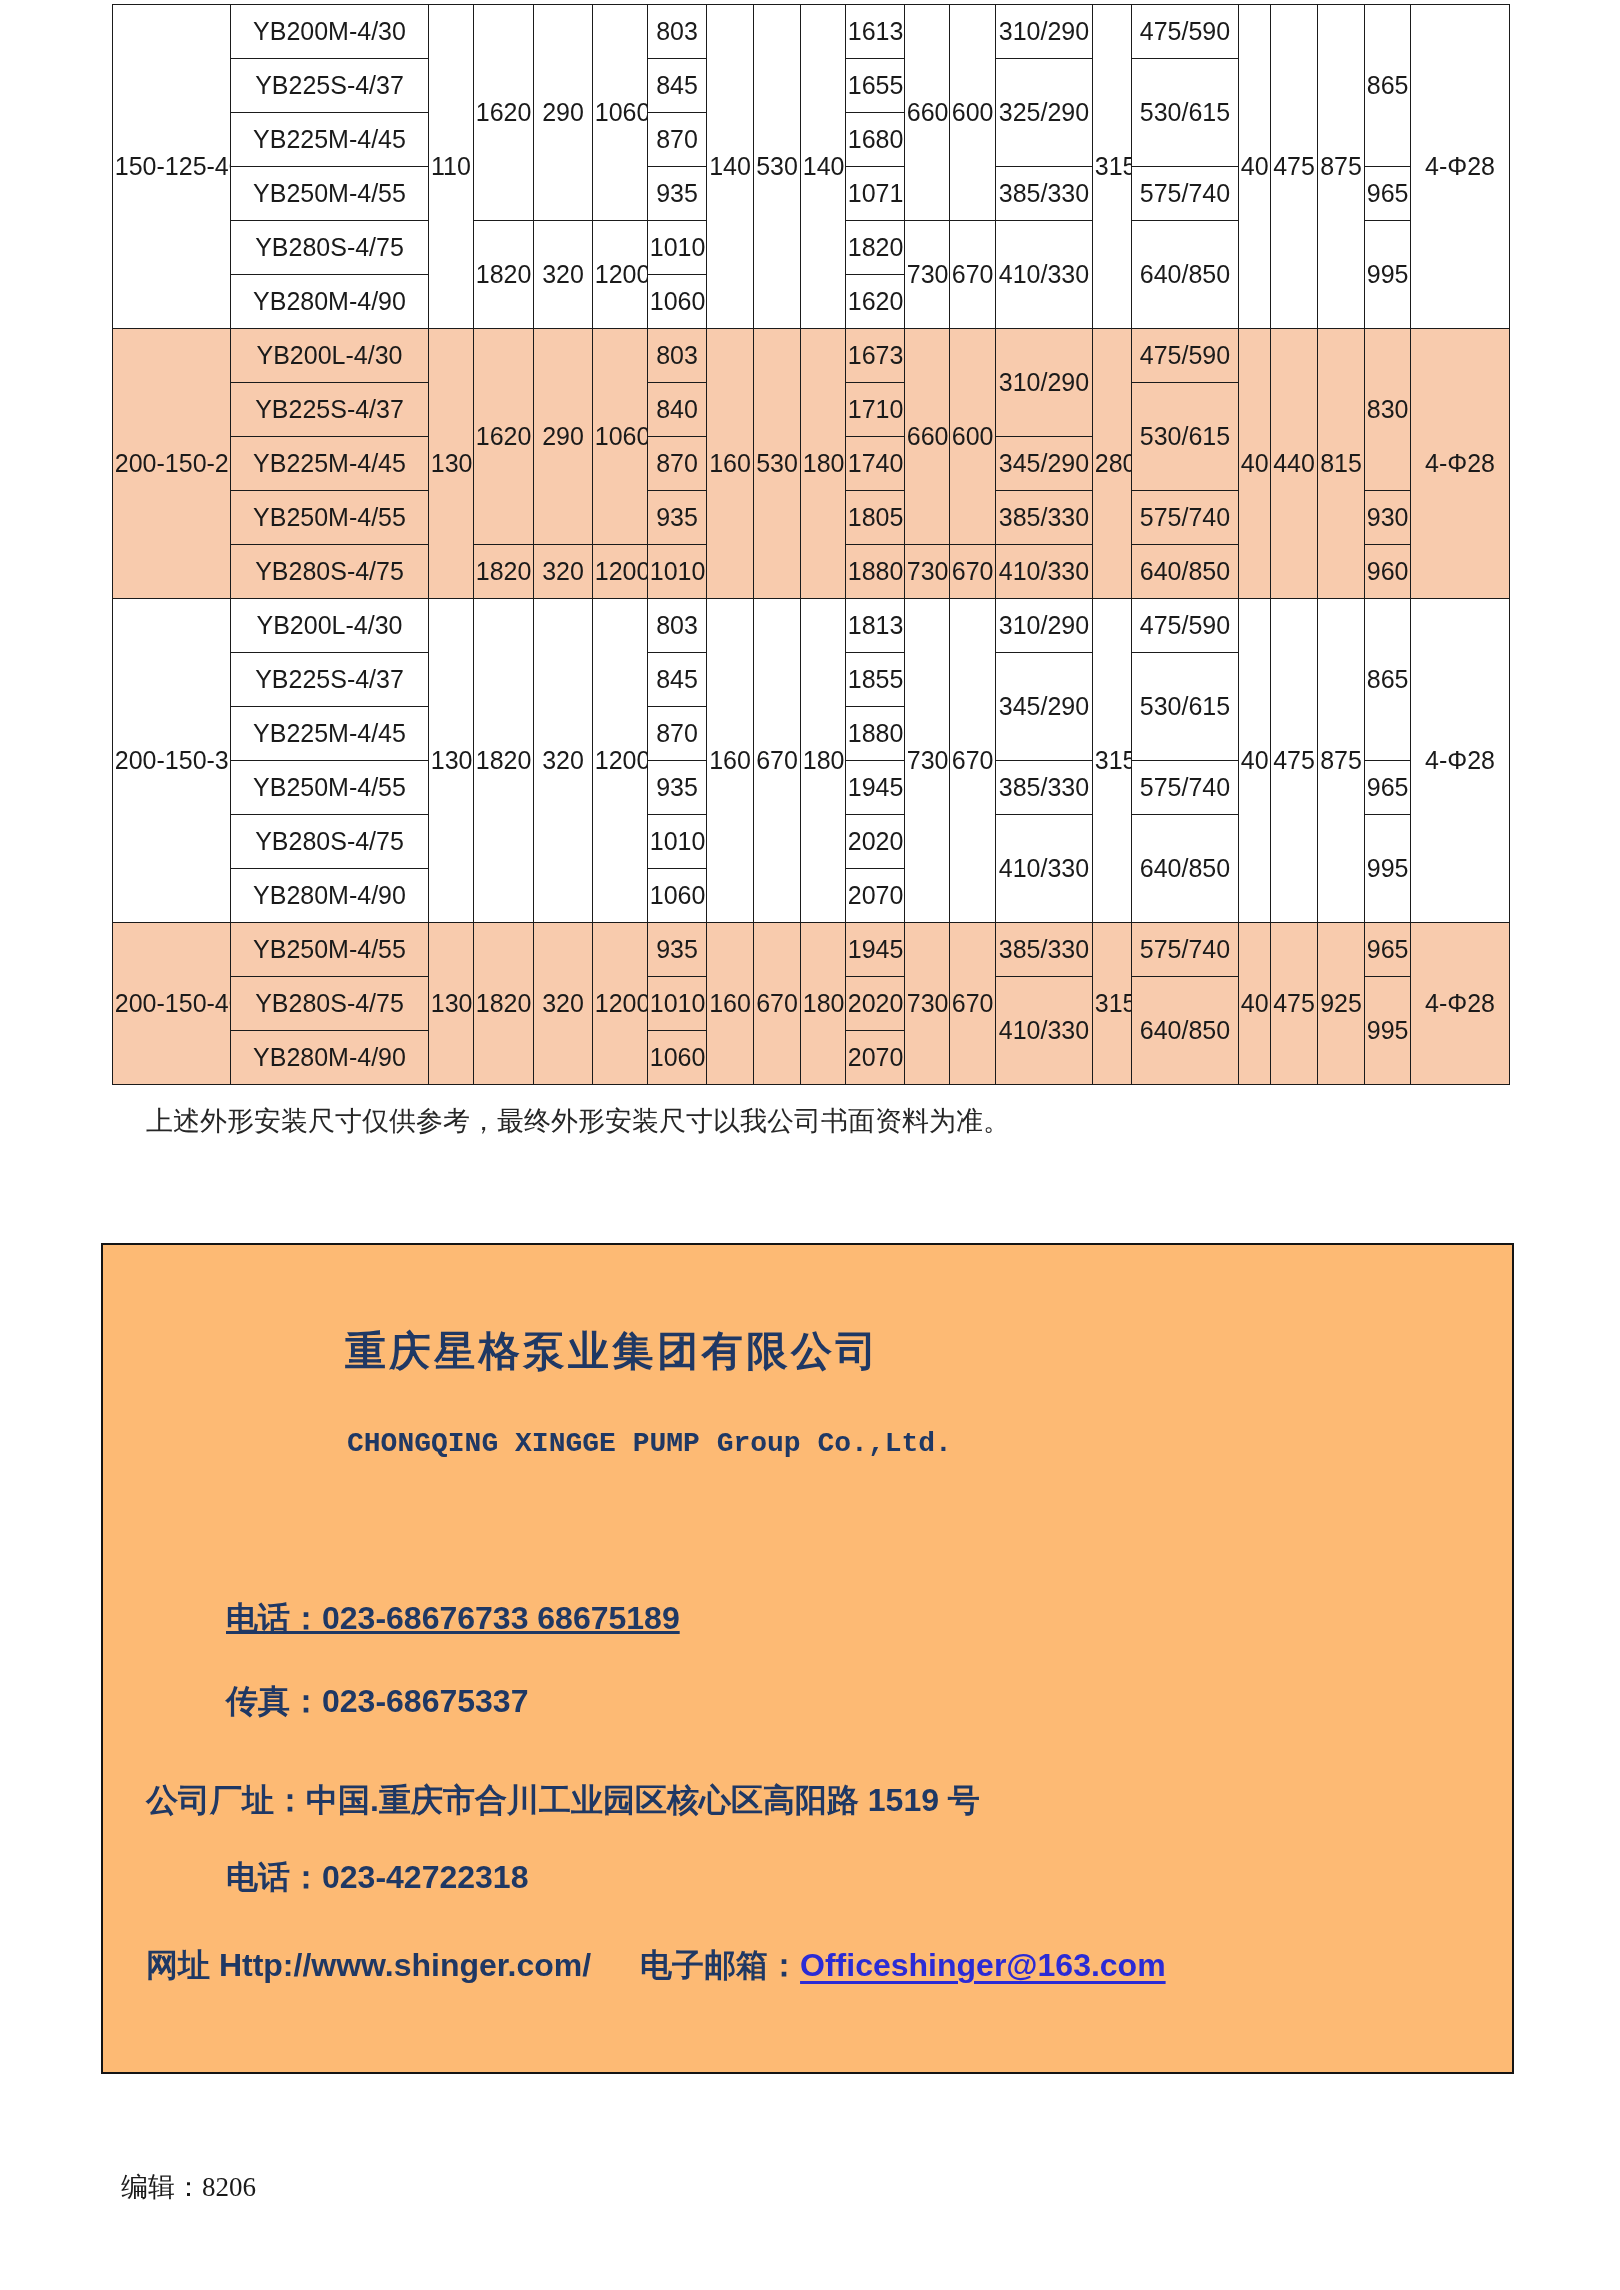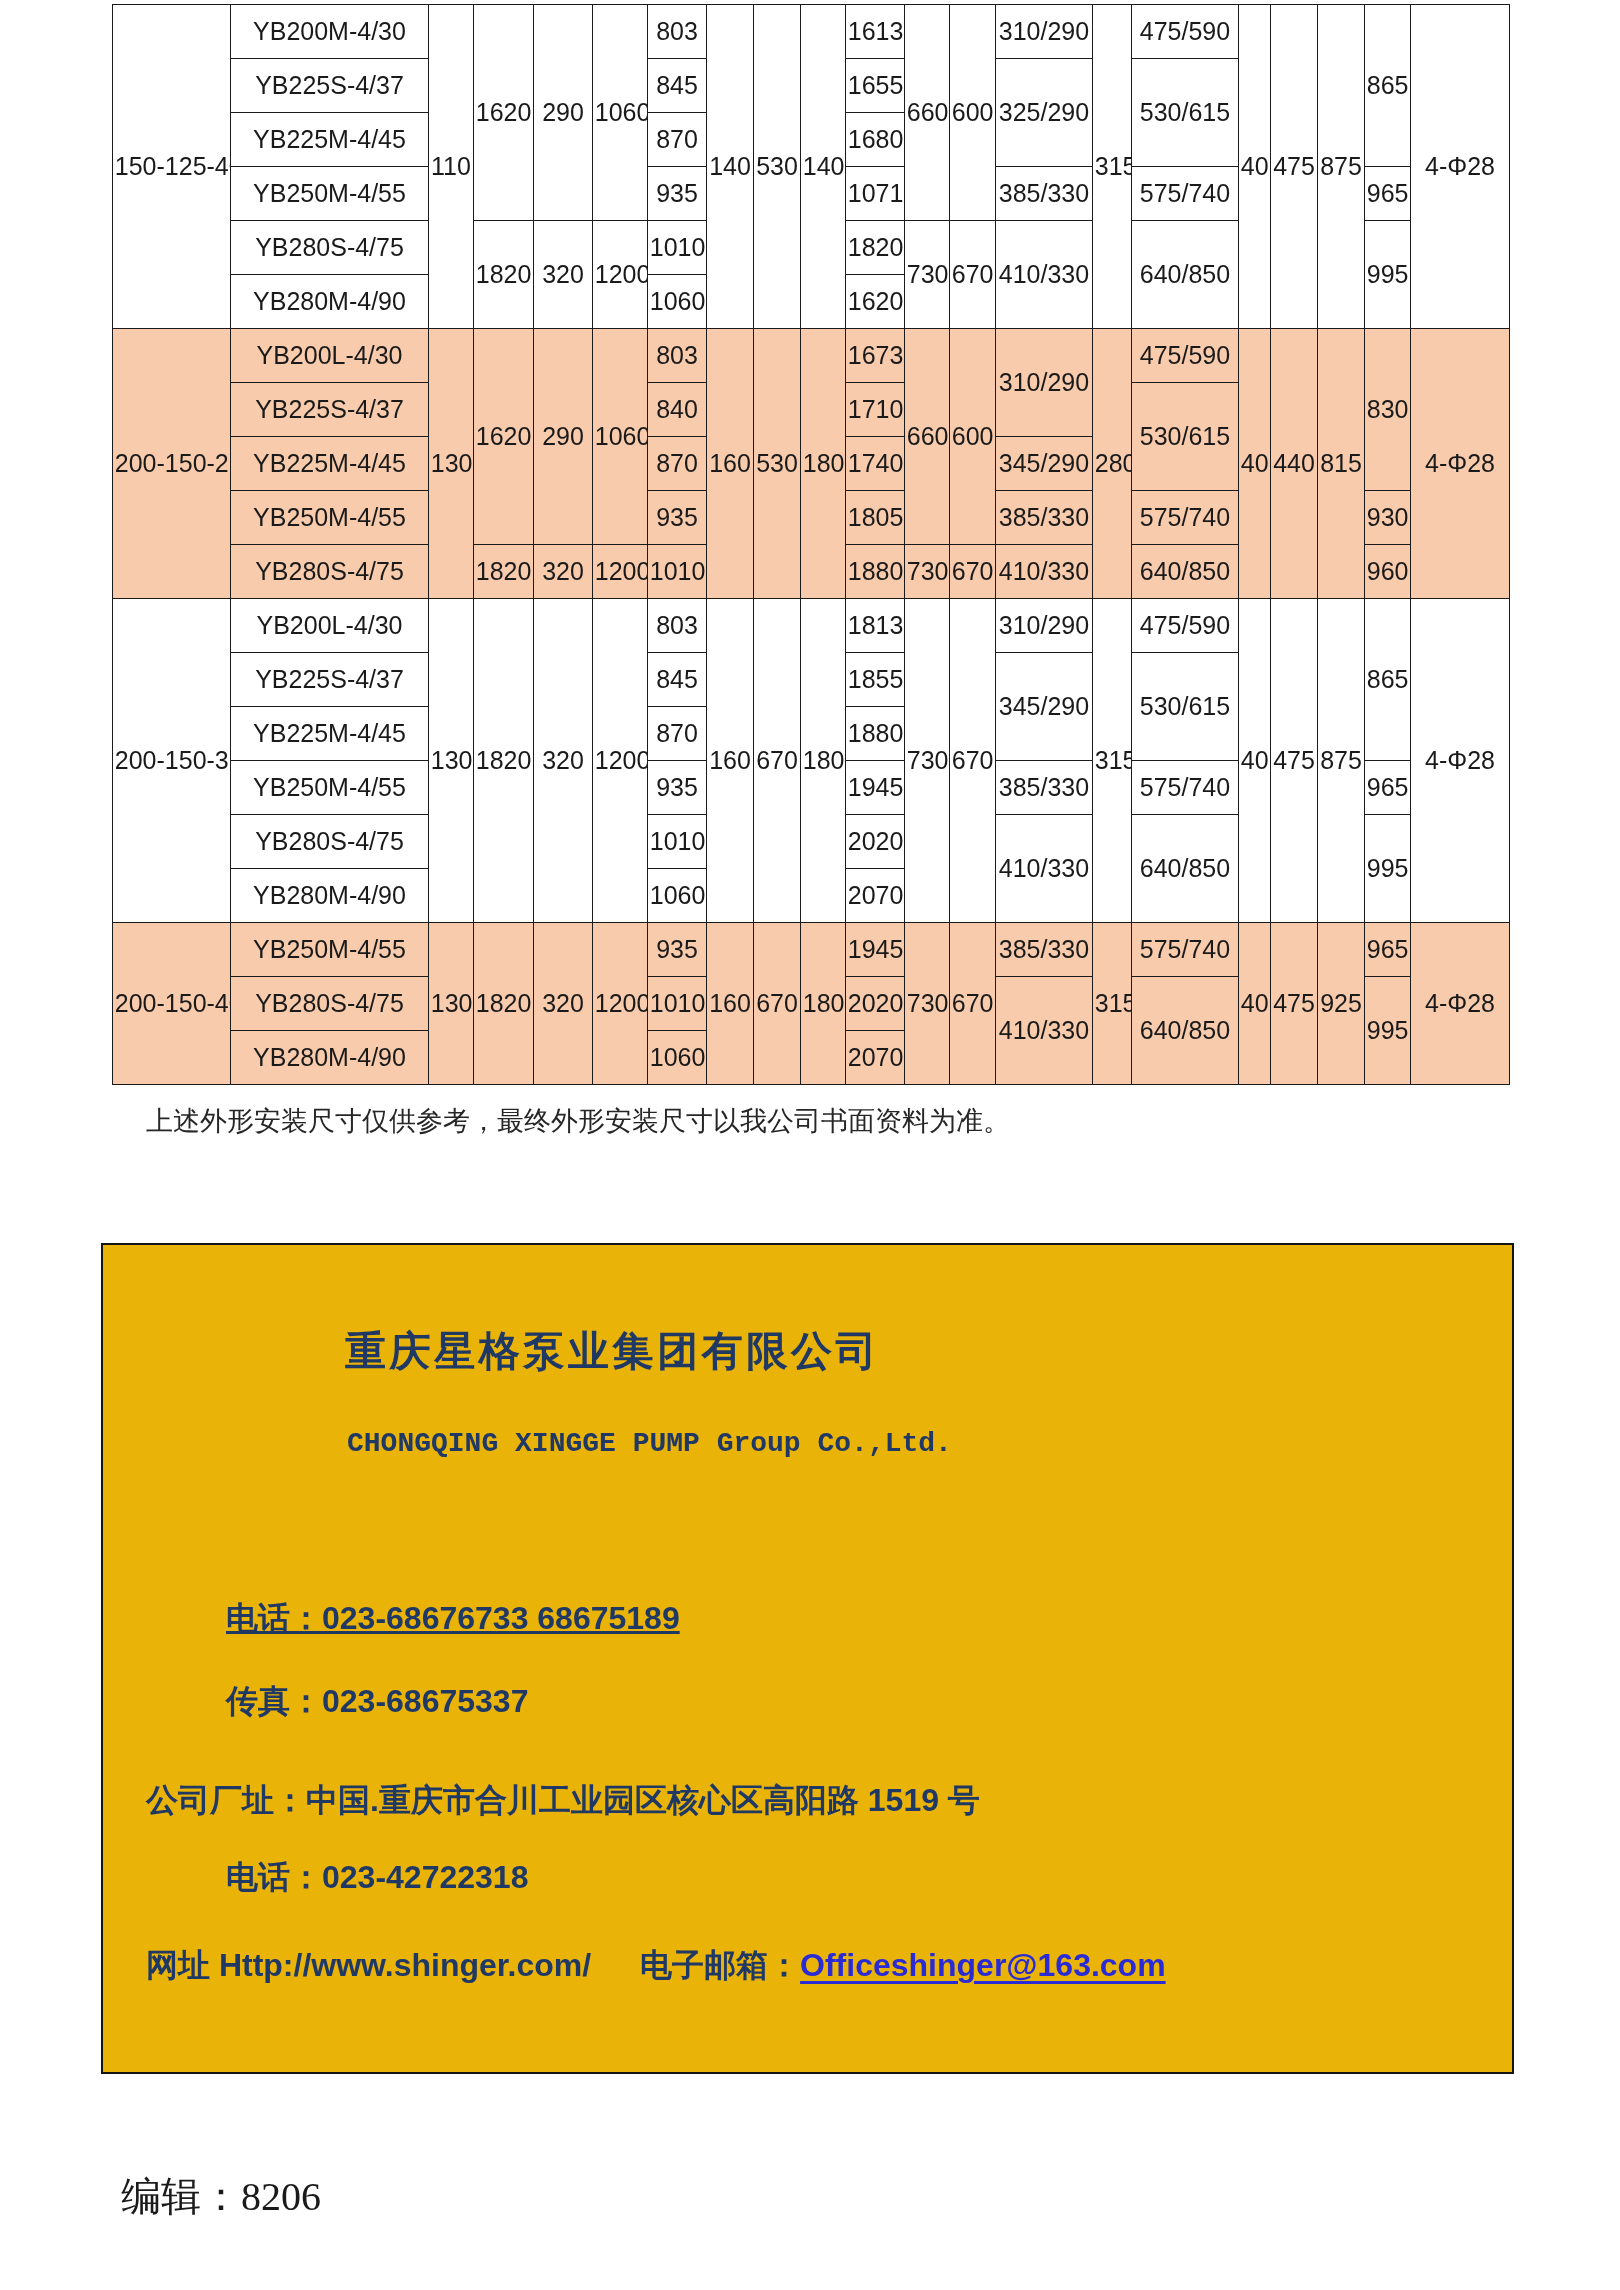--- a/index.html
+++ b/index.html
@@ -21,38 +21,38 @@
   table.dim tr.hl td{background:#F8CBAD;}
   
   #note{
     position:absolute;left:146px;top:1103px;
     font-family:"Liberation Serif","DejaVu Serif",serif;
     font-size:27px;color:#262626;white-space:nowrap;
   }
   
   #company-box{
     position:absolute;left:101px;top:1243px;width:1413px;height:831px;
-    border:2.7px solid #141414;background:#eab308;box-sizing:border-box;
+    border:2.7px solid #141414;background:#fdba74;box-sizing:border-box;
   }
   #company-box .cline{position:absolute;white-space:nowrap;color:#1F3864;font-weight:bold;}
   #name-cn{left:242px;top:79px;font-size:41px;letter-spacing:3.6px;}
   #name-en{left:244px;top:183px;font-size:28px;font-family:Liberation Mono, monospace;letter-spacing:0px;text-align:right;}
   #hq-line{left:43px;top:269px;font-size:32px;}
   #phone1-line{left:123px;top:352px;font-size:32px;text-decoration:underline;}
   #fax-line{left:123px;top:435px;font-size:32px;}
   #factory-line{left:43px;top:534px;font-size:32px;}
   #phone2-line{left:123px;top:611px;font-size:32px;}
   #web-line{left:43px;top:699px;font-size:32px;}
   #email-label{margin-left:49px;}
   #email-link{color:#2B2BD5;text-decoration:underline;text-underline-offset:5.4px;cursor:pointer;margin-top:20px;}
   
   #editor-line{
     position:absolute;left:121px;top:2169px;
     font-family:"Liberation Serif","DejaVu Serif",serif;
-    font-size:40px;color:#1a1a1a;white-space:nowrap;
+    font-size:27px;color:#1a1a1a;white-space:nowrap;
   }
 </style>
 </head>
 <body>
 
 <div id="table-wrap">
   <table class="dim">
     <colgroup>
         <col style="width: 118px;">
         <col style="width: 198px;">

